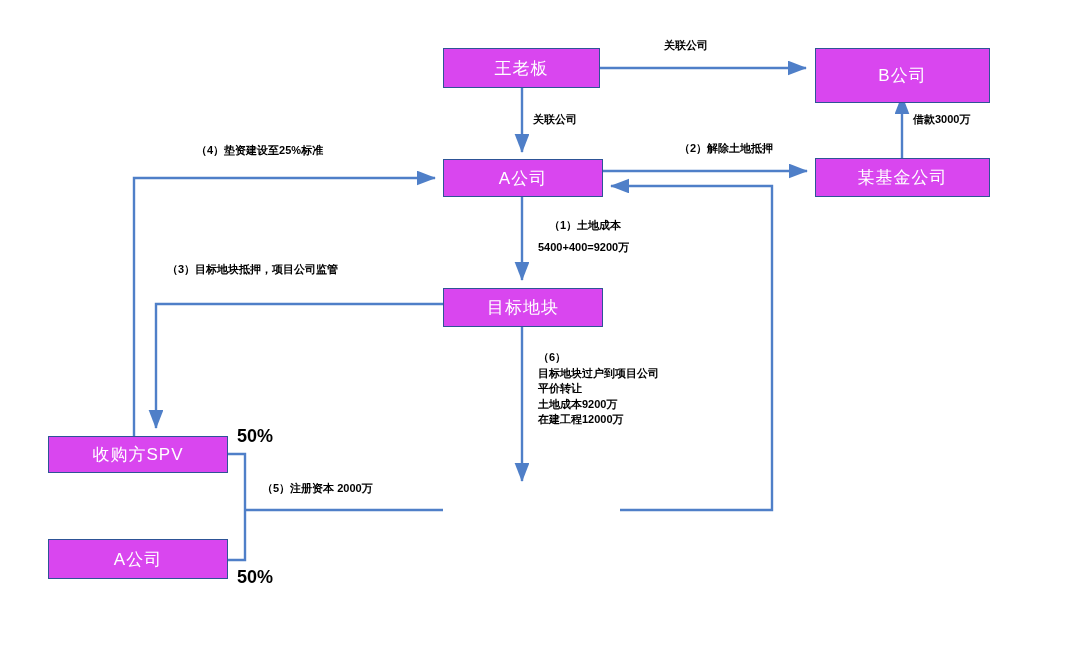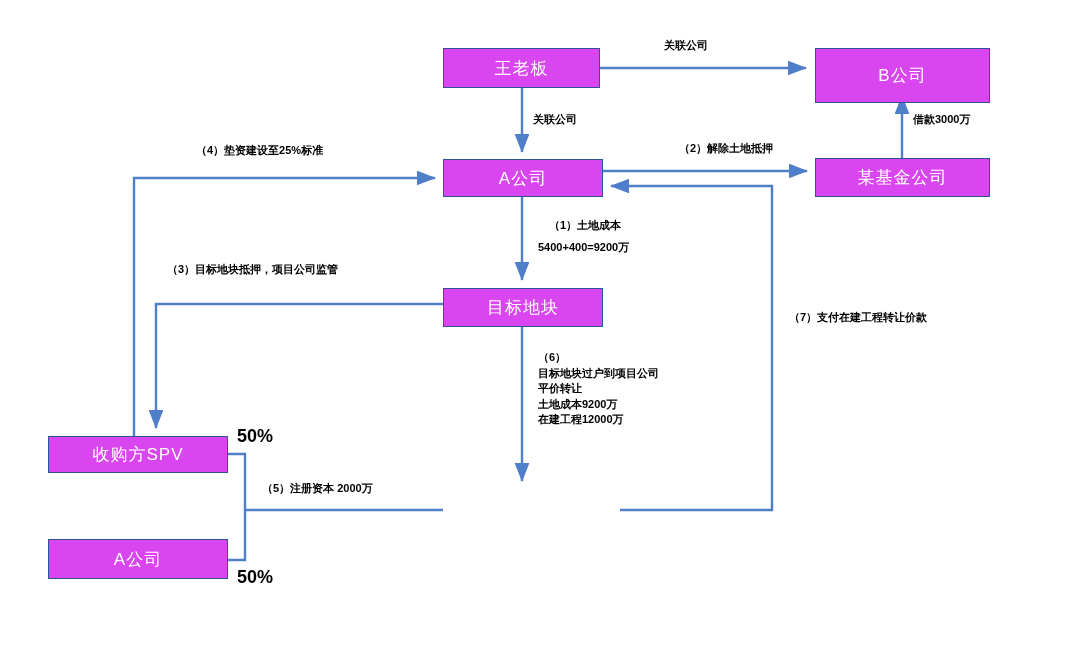--- a/index.html
+++ b/index.html
@@ -117,21 +117,20 @@
   <div class="label" style="left:538px;top:240px;">5400+400=9200万</div>
 
   <div class="label" style="left:167px;top:262px;">（3）目标地块抵押，项目公司监管</div>
 
   <div class="label multi" style="left:538px;top:350px;">（6）
 目标地块过户到项目公司
 平价转让
 土地成本9200万
 在建工程12000万</div>
 
-  <div class="label" style="left:789px;top:310px;">（7）支付在建工程转让价款</div>
 
   <div class="label" style="left:262px;top:481px;">（5）注册资本 2000万</div>
 
   <div class="label pct" style="left:237px;top:424px;">50%</div>
 
   <div class="label pct" style="left:237px;top:565px;">50%</div>
 
 </div>
 
 </body></html>

